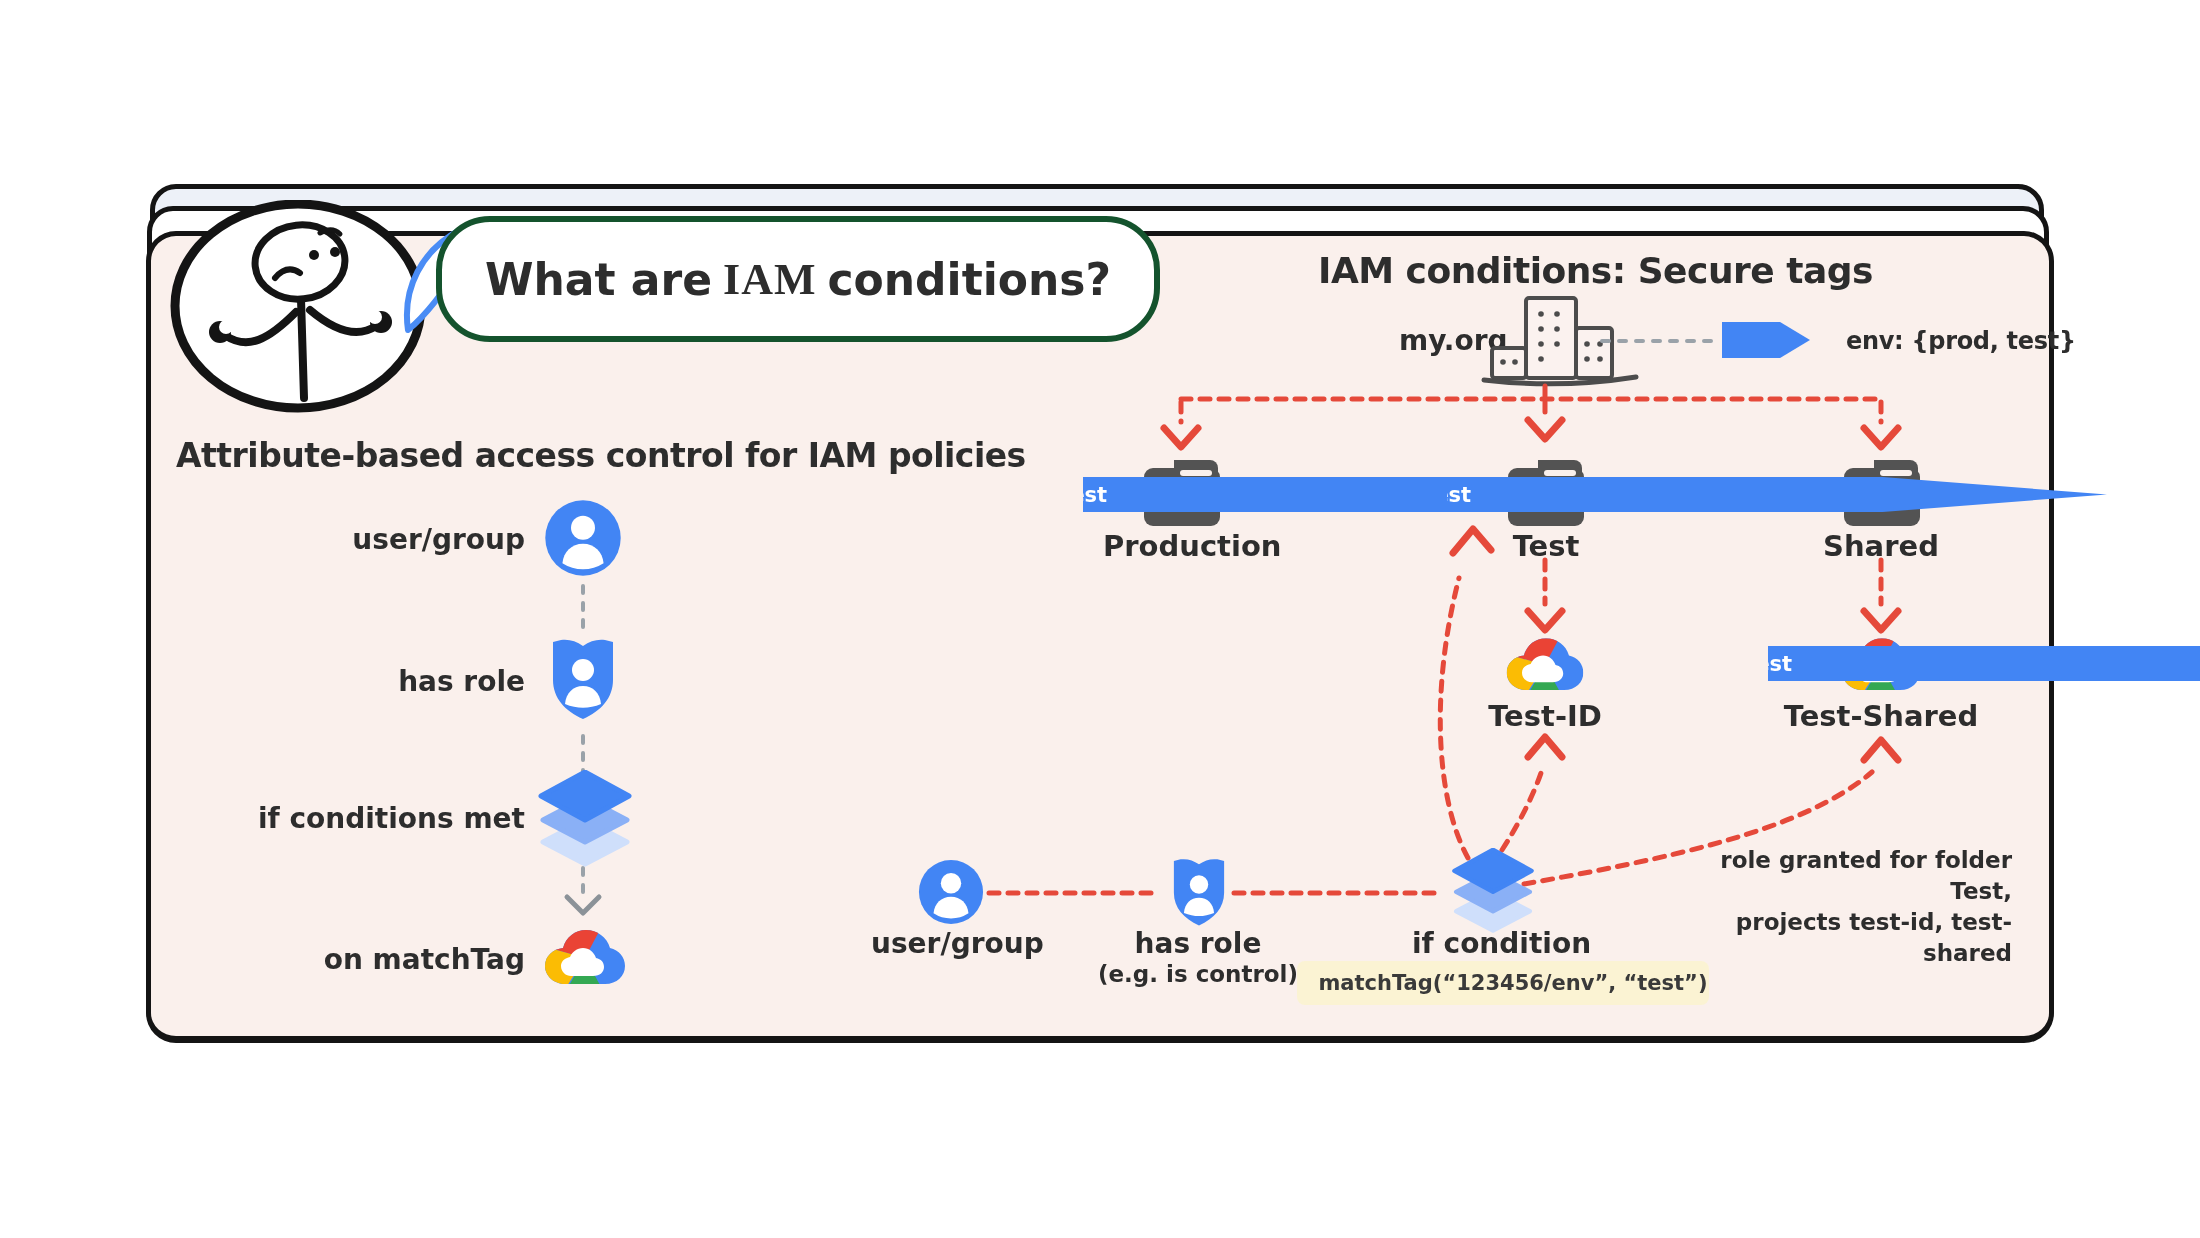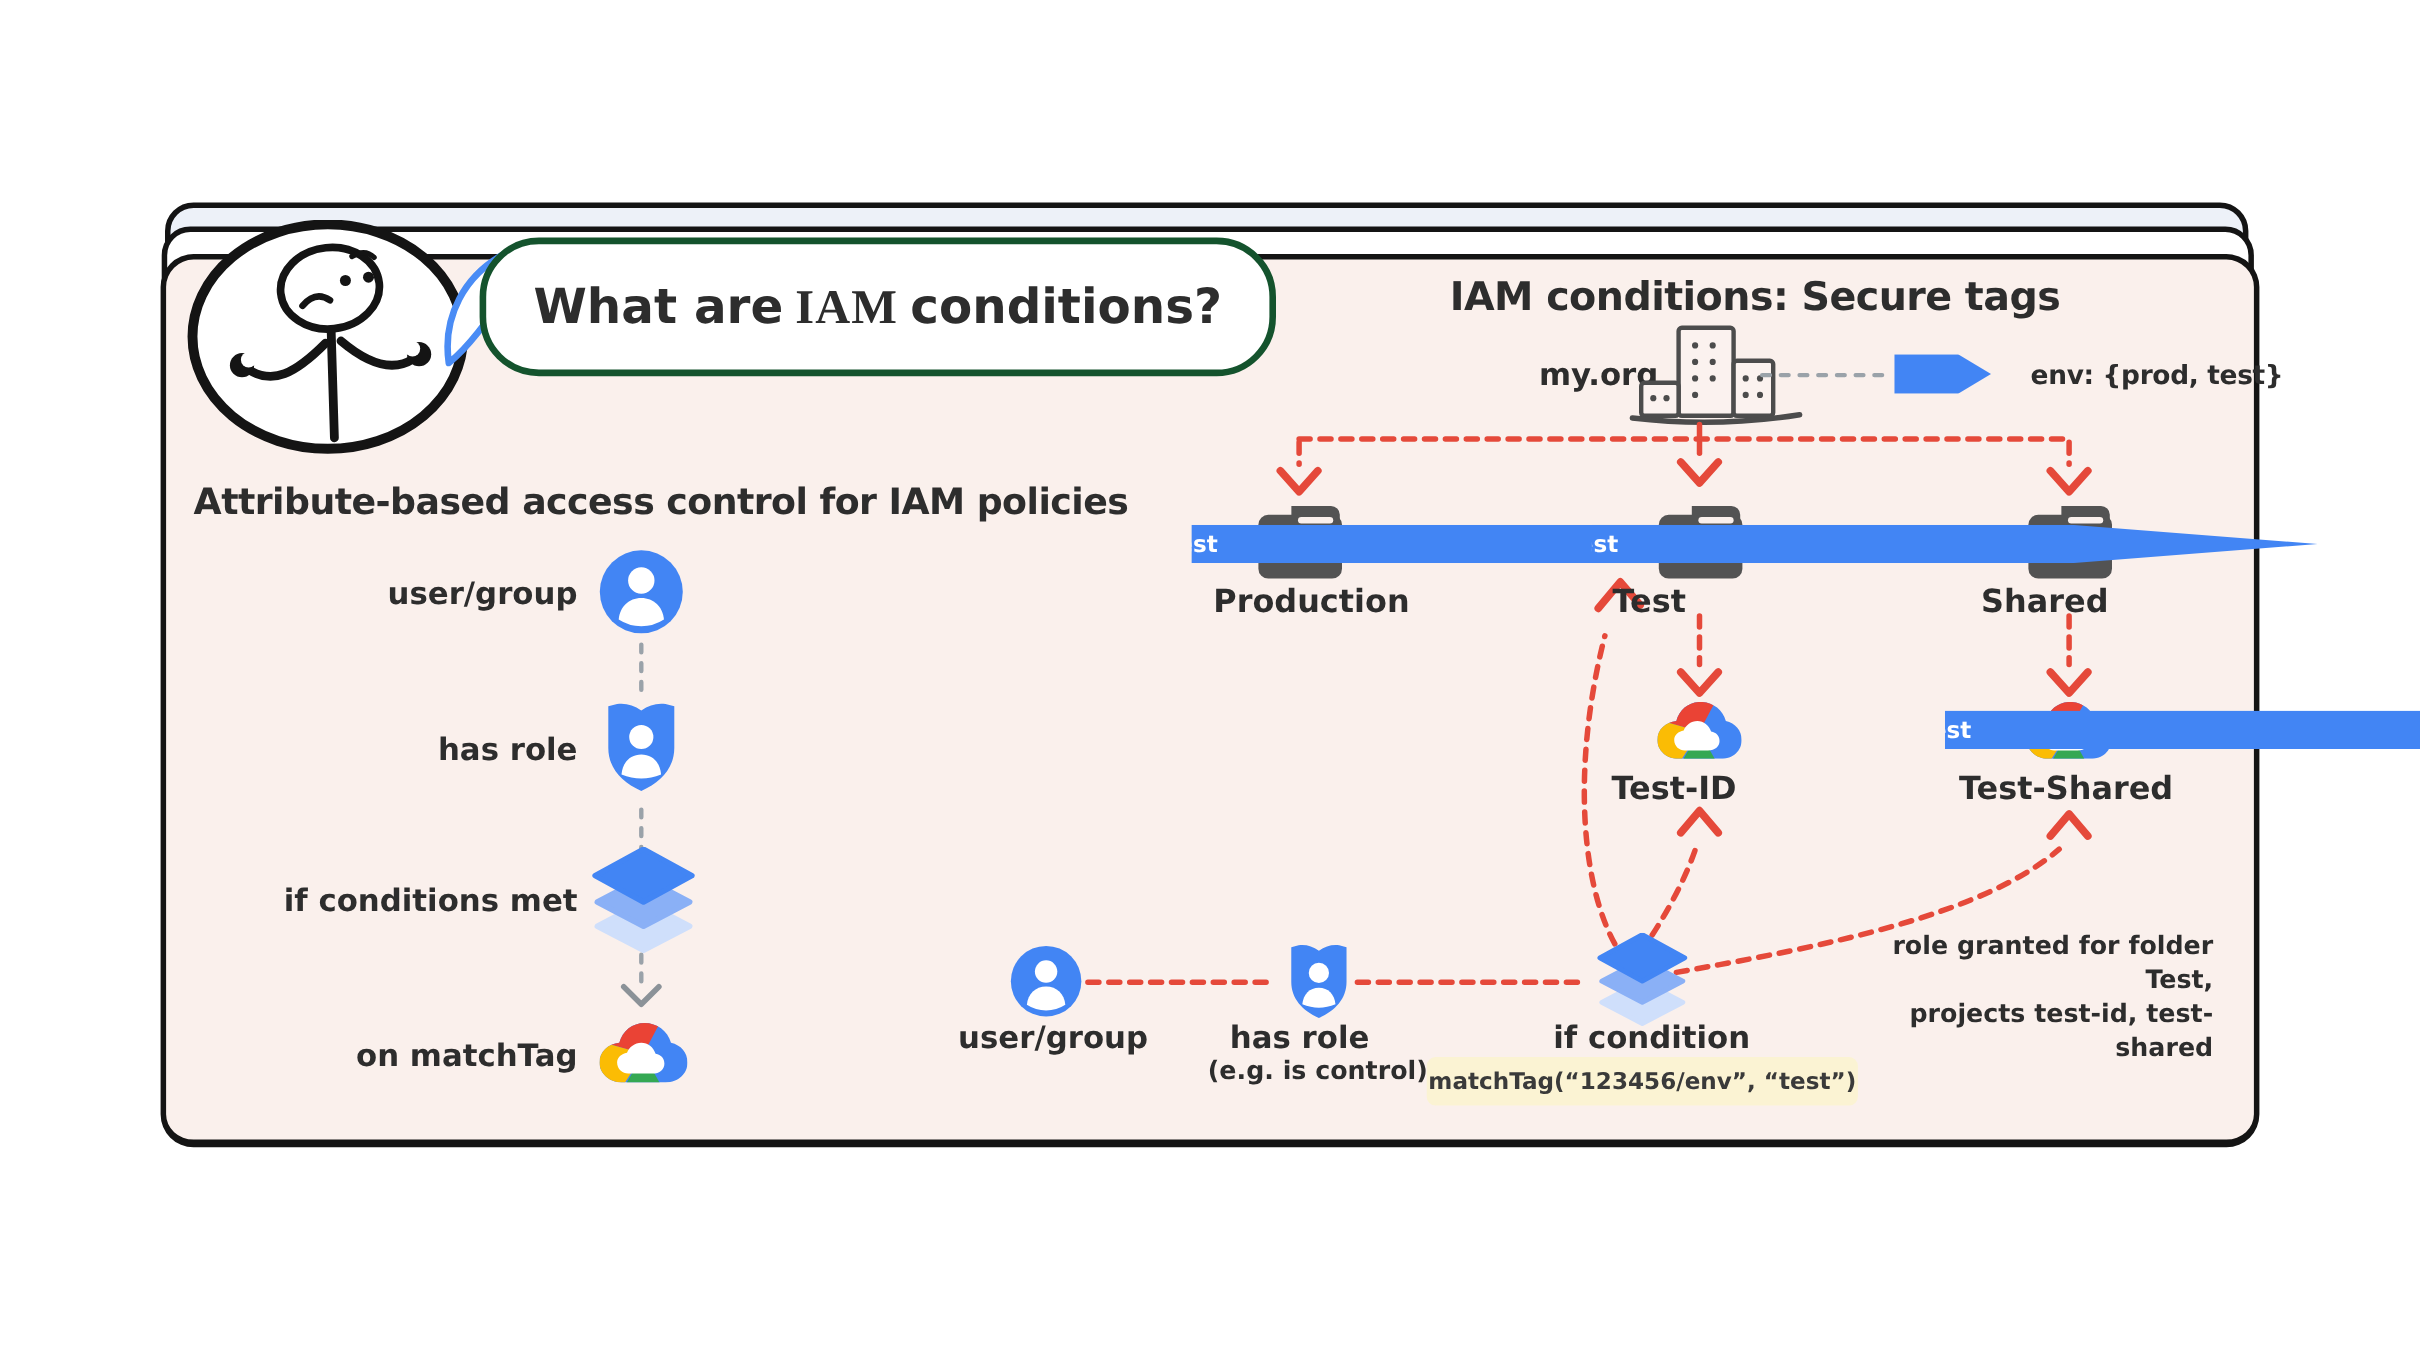--- a/index.html
+++ b/index.html
@@ -37,34 +37,34 @@
   .tag-prod {left:1083px;top:477px;width:92px;height:35px;}
   .tag-test {left:1447px;top:477px;width:92px;height:35px;}
   .tag-tshared{left:1768px;top:646px;width:92px;height:35px;}
   .tag-env  {left:1722px;top:322px;width:88px;height:36px;padding-right:0;}
 
   
   .lf-label{width:330px;text-align:right;font-size:28px;font-weight:600;}
   .lf-0{left:195px;top:523px;} .lf-1{left:195px;top:665px;}
   .lf-2{left:195px;top:802px;} .lf-3{left:195px;top:943px;}
 
-  .node-label{font-size:29px;font-weight:600;white-space:nowrap;}
+  .node-label{text-align:center;font-size:29px;font-weight:600;white-space:nowrap;}
   .fold-lbl-0{left:1103px;top:529px;width:160px;}
   .fold-lbl-1{left:1466px;top:529px;width:160px;}
   .fold-lbl-2{left:1801px;top:529px;width:160px;}
   .proj-lbl-0{left:1465px;top:699px;width:160px;}
   .proj-lbl-1{left:1781px;top:699px;width:200px;}
   .bf-user-lbl{left:871px;top:927px;width:160px;font-size:28px;}
   .bf-role-lbl{left:1118px;top:927px;width:160px;font-size:28px;}
   .bf-role-sub{left:1098px;top:961px;width:200px;font-size:23px;}
   .bf-cond-lbl{left:1412px;top:927px;width:160px;font-size:28px;}
 
   .code{left:1297px;top:961px;width:392px;height:44px;background:#fbf3d3;border-radius:8px;
         display:flex;align-items:center;justify-content:center;font-size:21px;font-weight:700;
-        color:#3a3a3a;white-space:nowrap;}
+        color:#3a3a3a;white-space:nowrap;padding-left:20px;}
   .annotation{left:1680px;top:845px;width:332px;text-align:right;font-size:23px;
               font-weight:600;line-height:31px;}
 
   svg{display:block;}
 </style>
 </head>
 <body>
 
 <svg width="0" height="0" style="position:absolute" aria-hidden="true">
   <defs>

